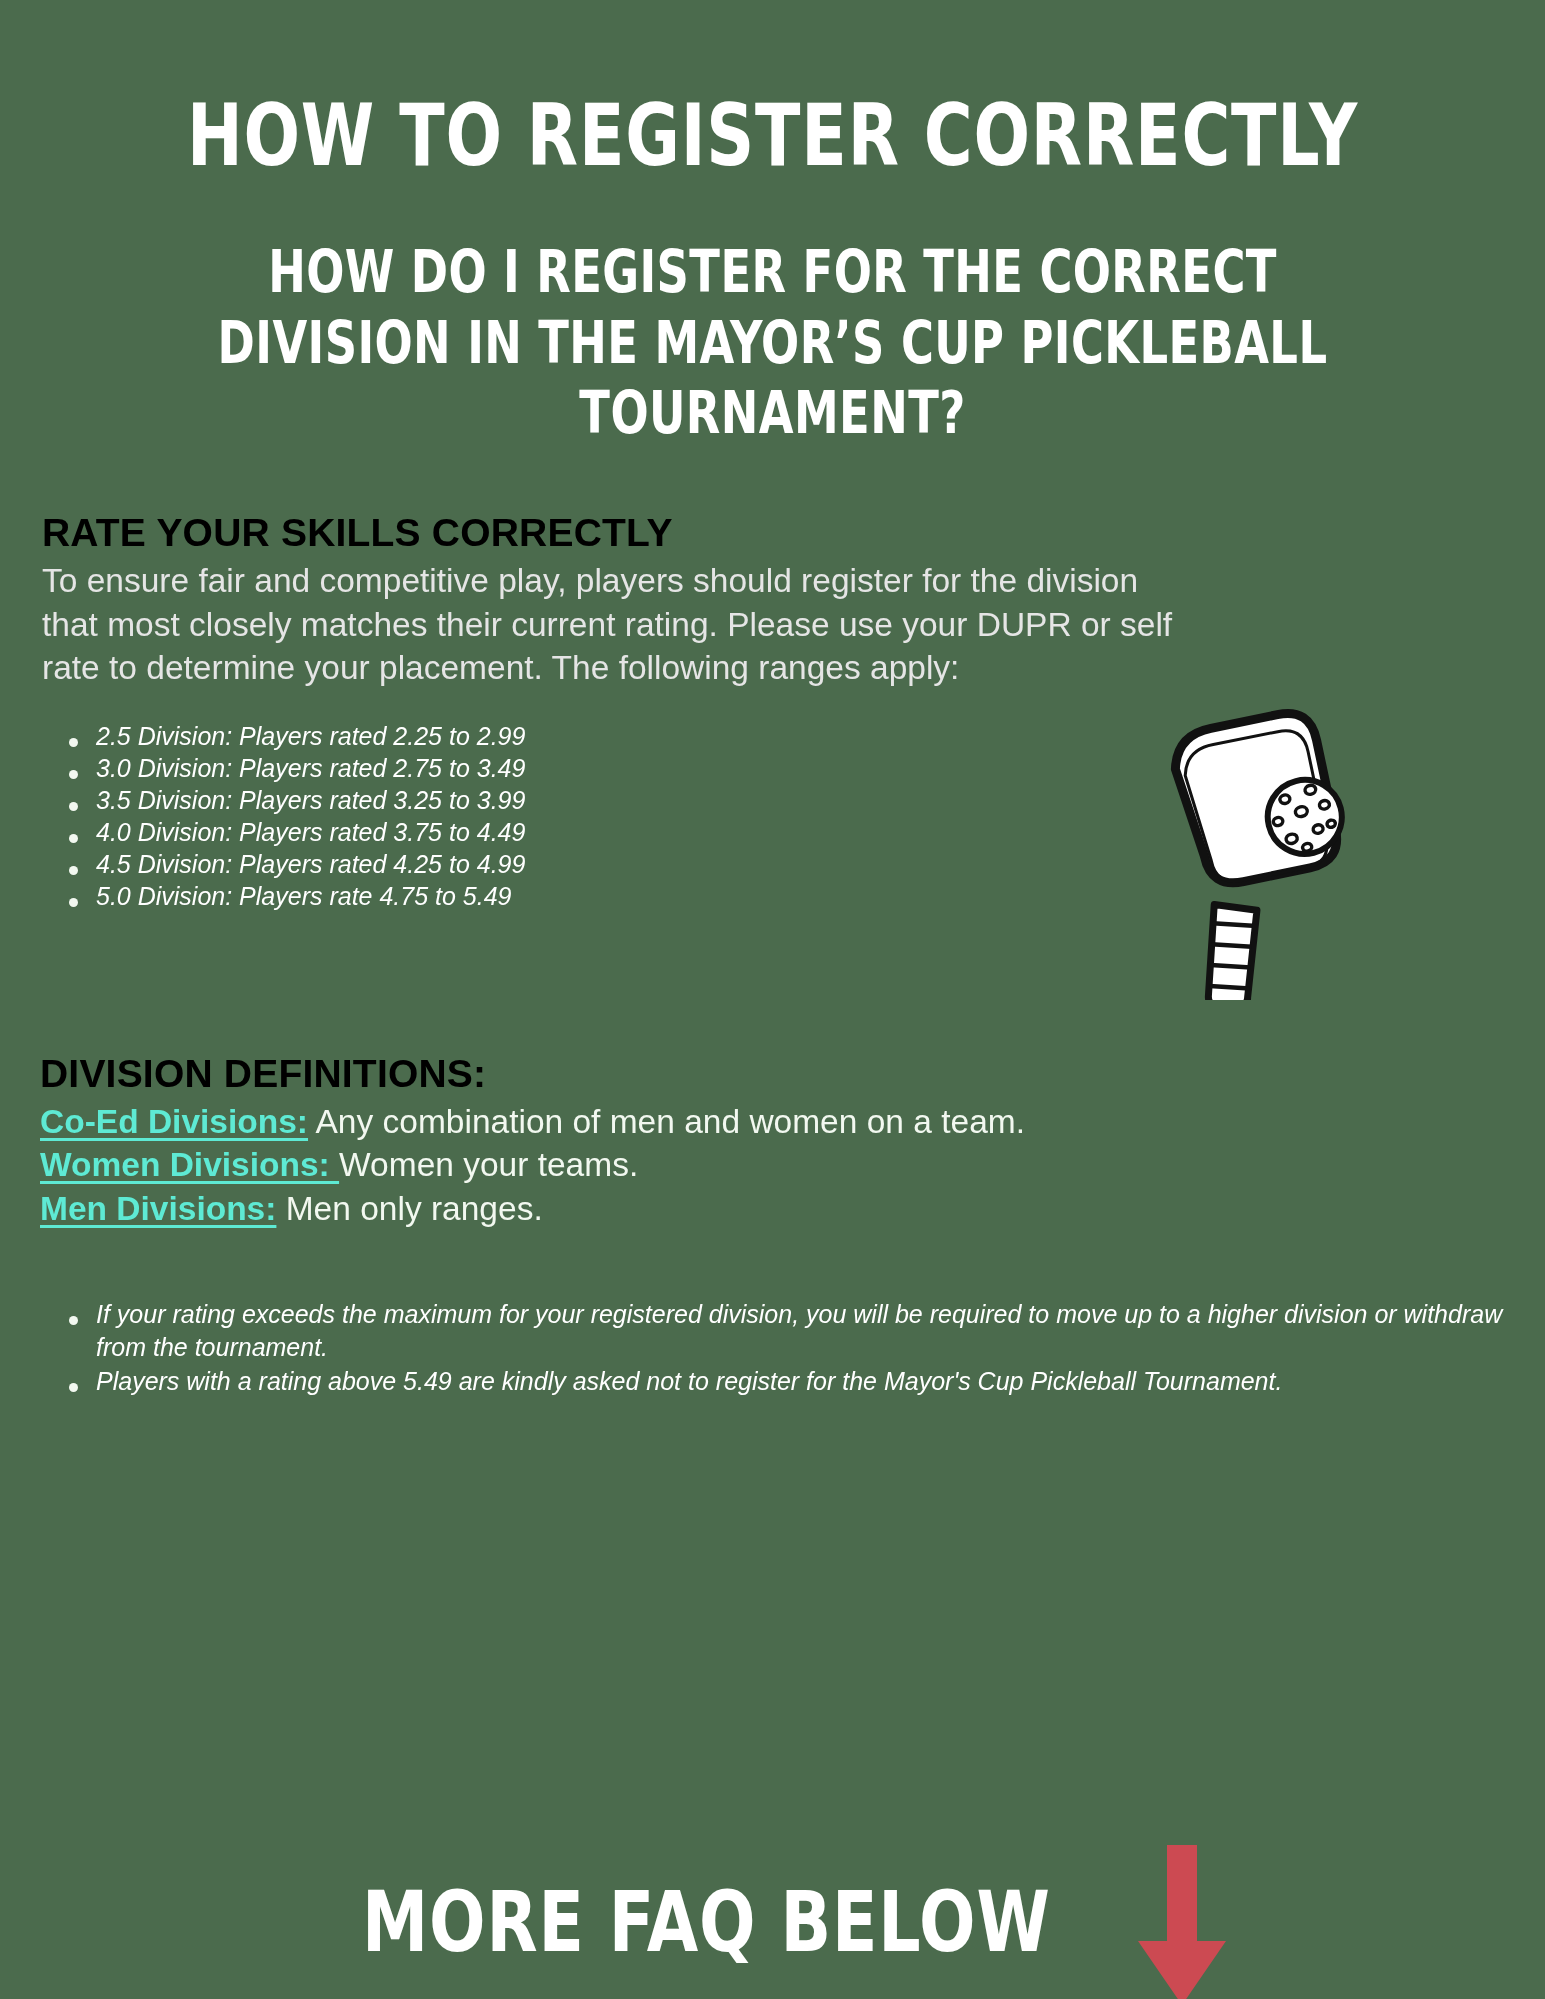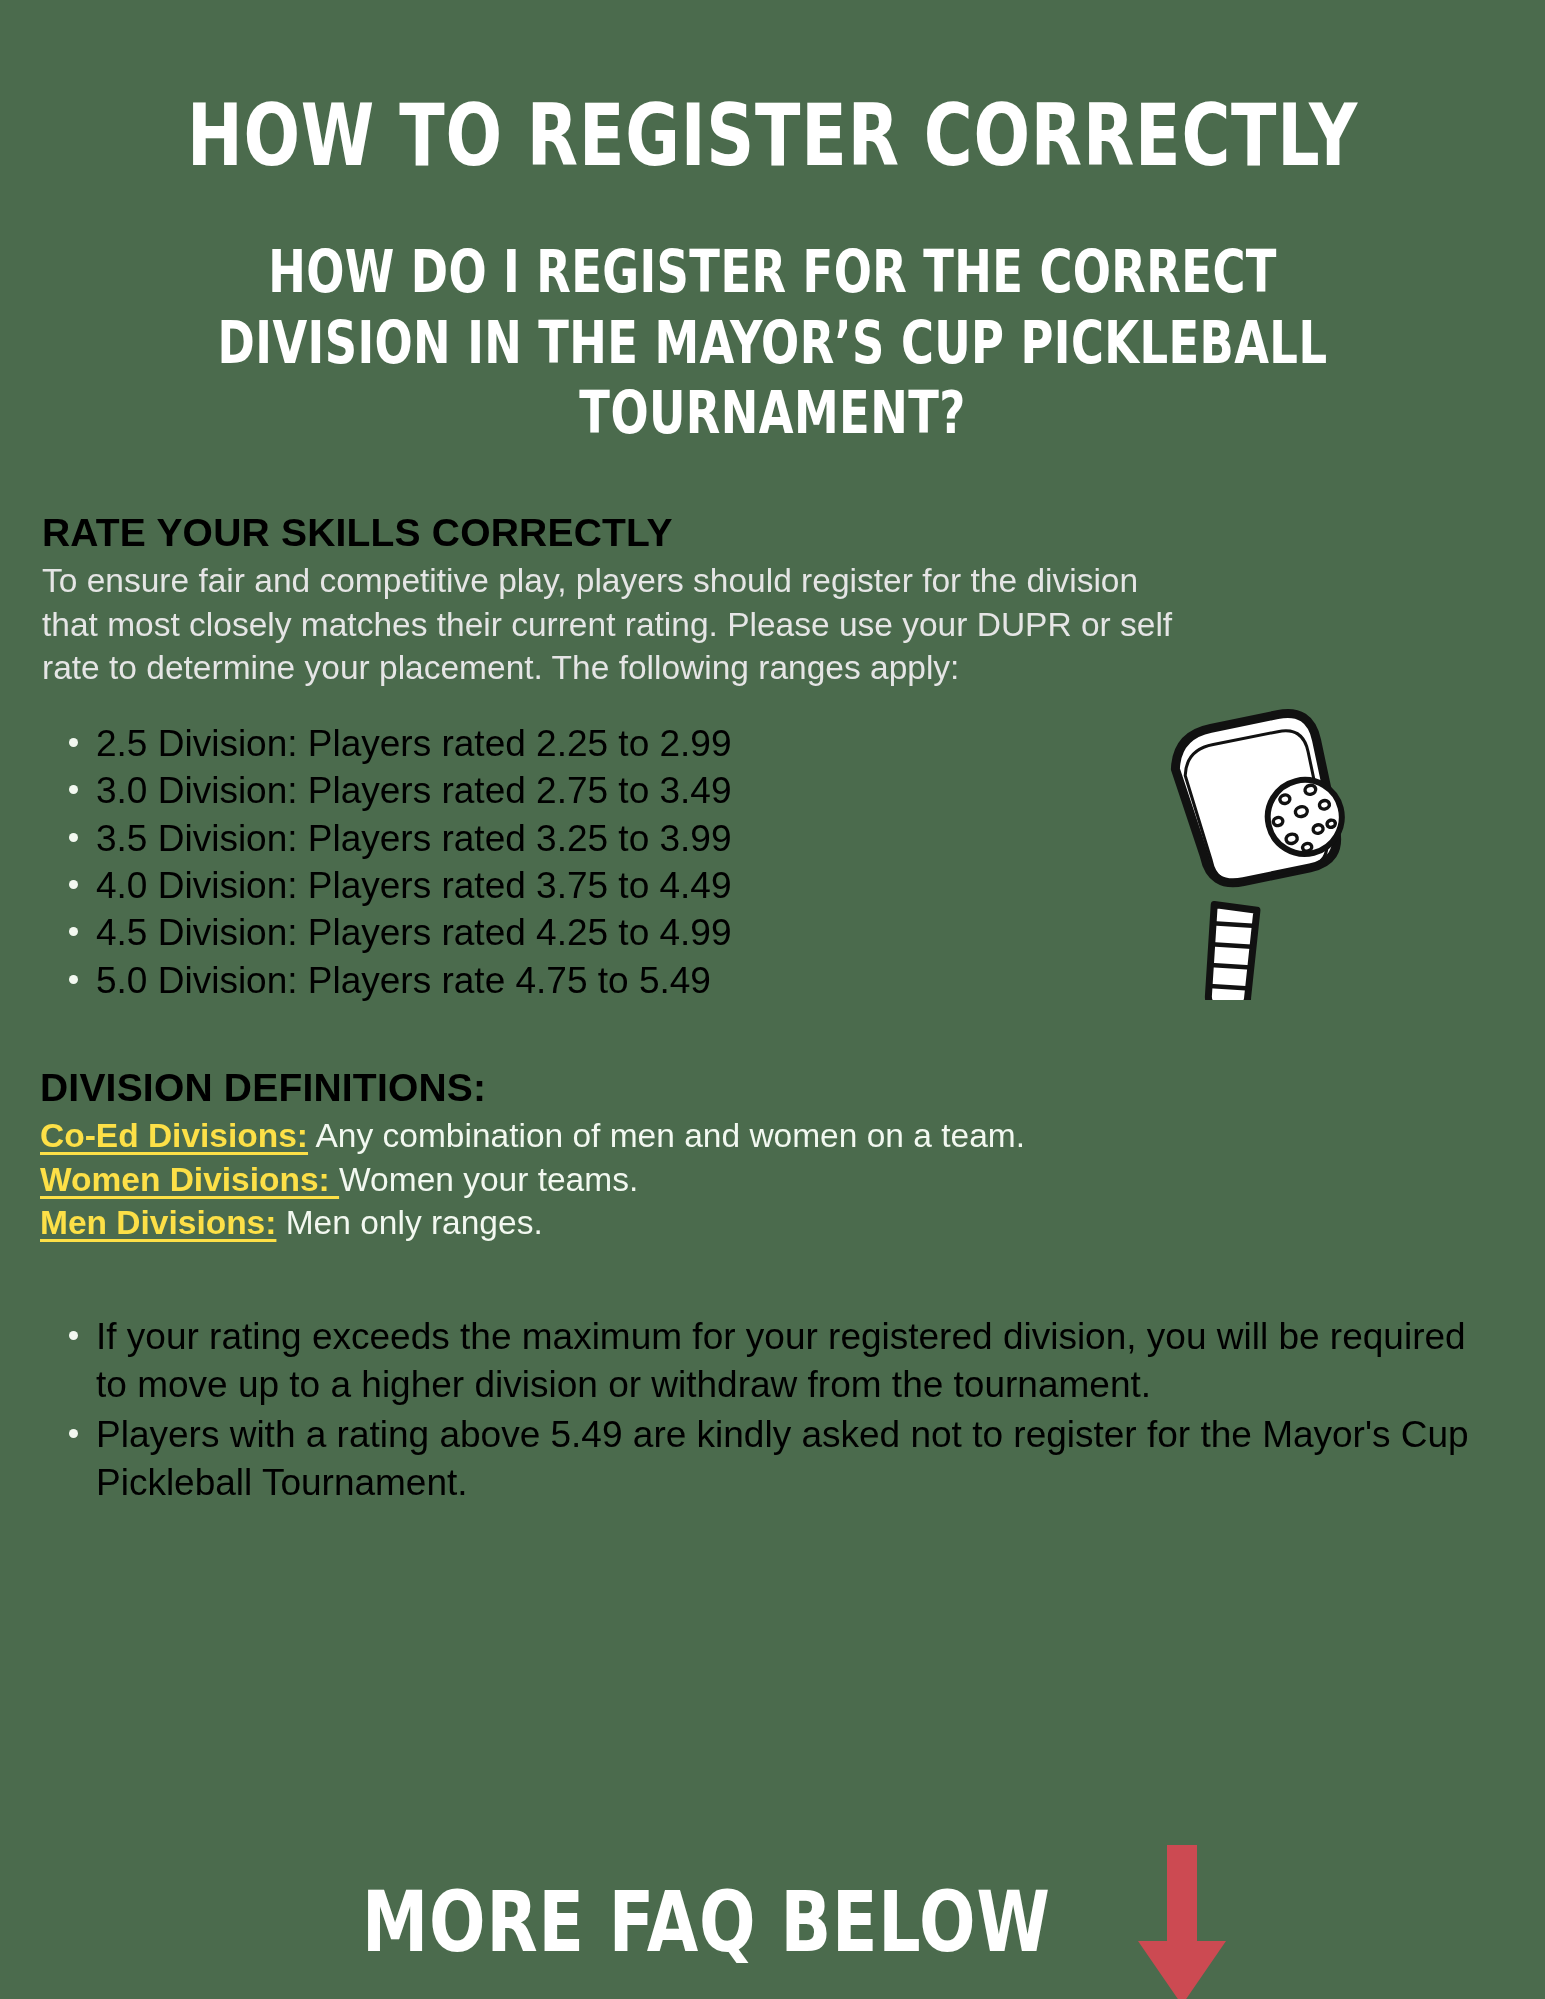--- a/index.html
+++ b/index.html
@@ -85,23 +85,24 @@
   }
 
   ul.bullets {
     list-style: none;
     margin: 0;
     padding: 0;
   }
   ul.bullets > li {
     position: relative;
     padding-left: 56px;
-    font-size: 37px;
+    font-size: 25px;
     line-height: 1.30;
-    color: #000000;
+    color: #ffffff;
+    font-style: italic;
   }
   ul.bullets > li::before {
     content: "";
     position: absolute;
     left: 29px;
     top: 18px;
     width: 9px;
     height: 9px;
     border-radius: 50%;
     background: #f2f8f0;
@@ -127,21 +128,21 @@
   .def-line {
     font-size: 33.5px;
     line-height: 1.30;
     color: #f2f8f0;
     margin: 0;
   }
   .def-label {
     font-weight: 700;
     text-decoration: underline;
     text-underline-offset: 5px;
-    color: #fde047;
+    color: #5eead4;
   }
   #definitions-list {
     margin-top: 4px;
   }
 
   
   #notes-block {
     margin-top: 68px;
   }
   #notes-list {

